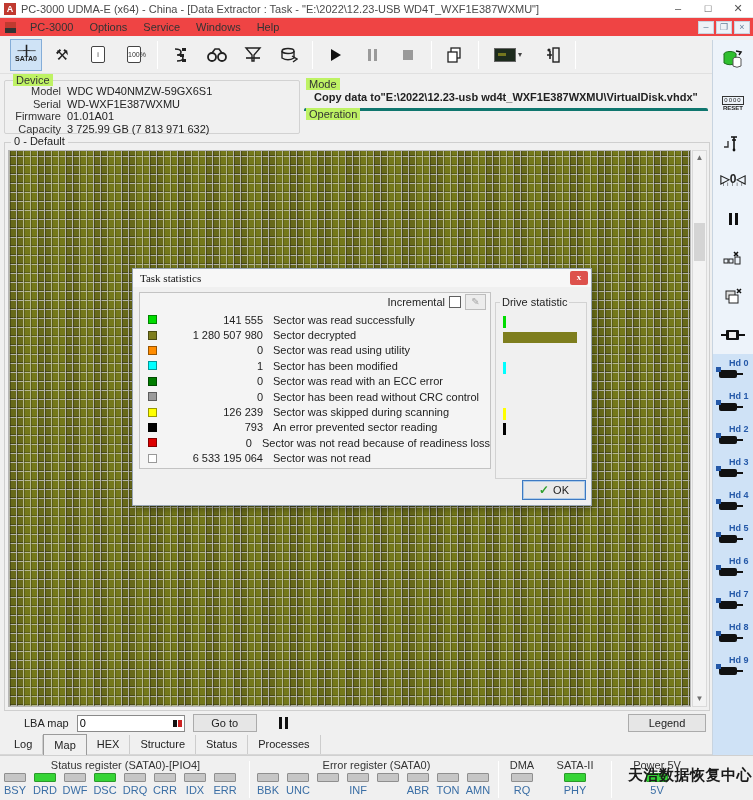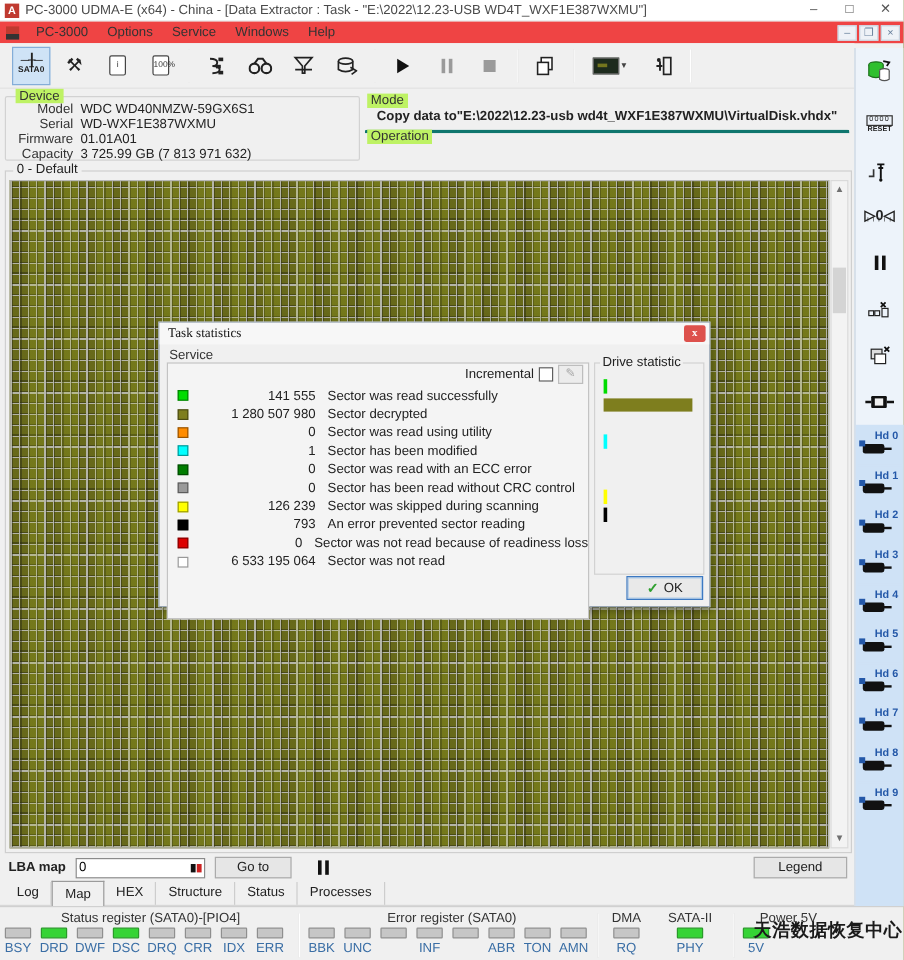--- a/index.html
+++ b/index.html
@@ -65,40 +65,40 @@
   .vs-arrow { position:absolute; left:0; width:13px; height:14px; text-align:center; font-size:8px; color:#707070; line-height:14px; }
   .vs-up { top:0; } .vs-down { bottom:0; }
   .vs-thumb { position:absolute; left:1px; top:72px; width:11px; height:38px; background:#d4d4d4; }
 
   
   .dialog { position:absolute; left:132px; top:268px; width:460px; height:238px; background:#f0f0f0; border:1px solid #98a5b3; box-shadow:3px 3px 8px rgba(0,0,0,0.35); z-index:10; }
   .dlg-title { height:18px; display:flex; align-items:center; padding:0 3px 0 7px; background:#f7f7f7;font-family:Liberation Serif, serif; }
   .dlg-title .t { color:#111; }
   .dlg-close { margin-left:auto; width:18px; height:14px; background:#dd514c; color:#fff; font-size:9px; font-weight:bold; text-align:center; line-height:13px; border-radius:2px; }
   .dlg-menu { height:17px; padding-left:8px; display:flex; align-items:center; }
-  .stats-panel { position:absolute; left:6px; top:33px; width:352px; height:214px; background:#f4f4f4; border:1px solid #c3c3c3; }
+  .stats-panel { position:absolute; left:6px; top:23px; width:352px; height:177px; background:#f4f4f4; border:1px solid #c3c3c3; }
   .incr-row { display:flex; justify-content:flex-end; align-items:center; height:18px; padding-right:4px; gap:4px; }
   .checkbox { width:12px; height:12px; background:#fff; border:1px solid #5f5f5f; }
   .edit-btn { width:21px; height:16px; background:#ececec; border:1px solid #bdbdbd; color:#a5a5a5; font-size:10px; text-align:center; line-height:14px; }
   .stat-rows { margin-top:1px; }
   .stat-row { height:15.4px; display:flex; align-items:center; }
   .chip { width:9px; height:9px; margin-left:8px; border:1px solid rgba(0,0,0,0.4); flex:none; }
   .cnt { width:106px; text-align:right; margin-right:10px; white-space:nowrap; }
   .desc { white-space:nowrap; }
   .drive-group { position:absolute; left:362px; top:33px; width:92px; height:177px; border:1px solid #d2d2d2; }
   .drive-group .gb-title { position:absolute; top:-7px; left:4px; background:#f0f0f0; padding:0 2px; white-space:nowrap; }
   .bars { margin-top:11px; }
   .bar-slot { height:15.4px; display:flex; align-items:center; padding-left:7px; }
   .bar { display:block; }
   .ok-btn { position:absolute; right:5px; bottom:5px; width:64px; height:20px; background:#e9e9e9; border:1px solid #3c79c2; box-shadow:inset 0 0 0 1px #aecbe8; display:flex; align-items:center; justify-content:center; gap:4px; }
   .ok-check { color:#2fa02f; font-weight:bold; font-size:12px; }
 
   
   .bottombar { position:absolute; left:0; top:712px; width:712px; height:22px; background:#f0f0f0; display:flex; align-items:center; }
-  .lba-label { margin-left:7px; margin-right:8px;font-weight:bold; }
+  .lba-label { margin-left:24px; margin-right:8px; }
   .lba-input { width:108px; height:17px; background:#fff; border:1px solid #8a8a8a; display:flex; align-items:center; padding:0 2px; }
   .lba-input input { border:none; outline:none; width:86px; font-family:"Liberation Sans",sans-serif; font-size:11px; }
   .lba-ico { margin-left:auto; display:flex; gap:1px; }
   .lba-ico i { display:block; width:4px; height:7px; }
   .btn { background:#e6e6e6; border:1px solid #ababab; height:18px; display:flex; align-items:center; justify-content:center; }
   .goto-btn { width:64px; margin-left:8px; }
   .bb-pause { margin-left:22px; display:flex; gap:3px; }
   .bb-pause i { display:block; width:3px; height:12px; background:#111; }
   .legend-btn { position:absolute; right:6px; top:2px; width:78px; }
 
@@ -548,21 +548,21 @@
 
         <div class="led-cell">
           <span class="led on"></span>
           <span class="led-lbl">PHY</span>
         </div>
       </div>
   </div>
   <div class="sb-sep"></div>
   <div class="sb-group" style="width:84px;">
     <div class="sb-title center">Power 5V</div>
-    <div class="led-row" style="">
+    <div class="led-row" style="justify-content:center;">
 
         <div class="led-cell">
           <span class="led on"></span>
           <span class="led-lbl">5V</span>
         </div>
       </div>
   </div>
   <div class="watermark">天浩数据恢复中心</div>
 </div>
 

